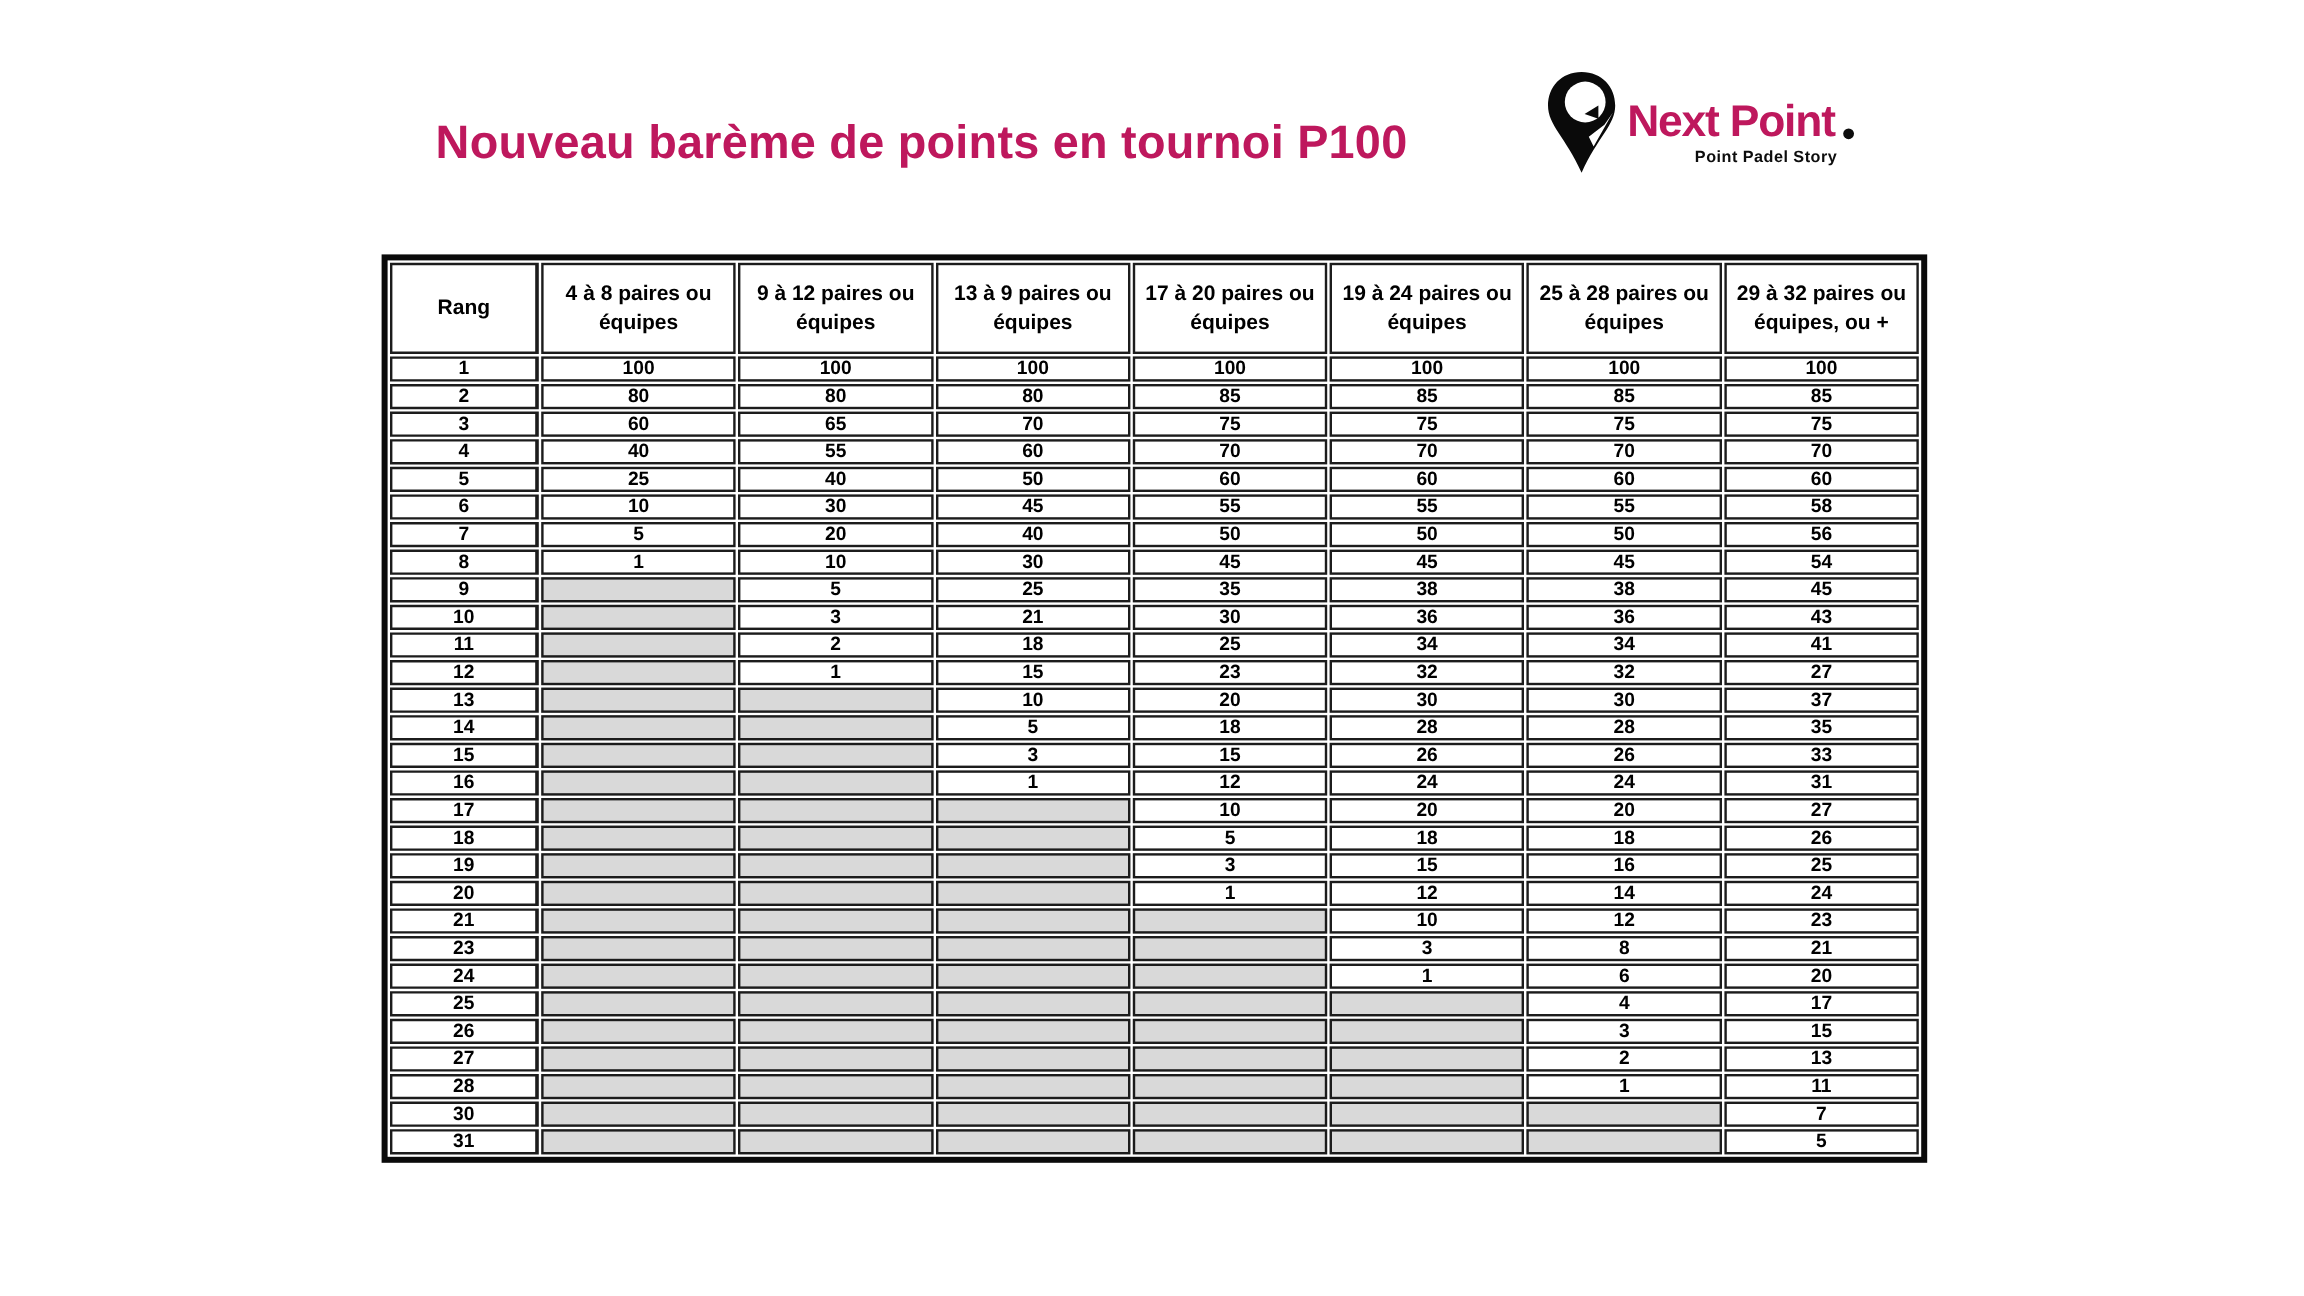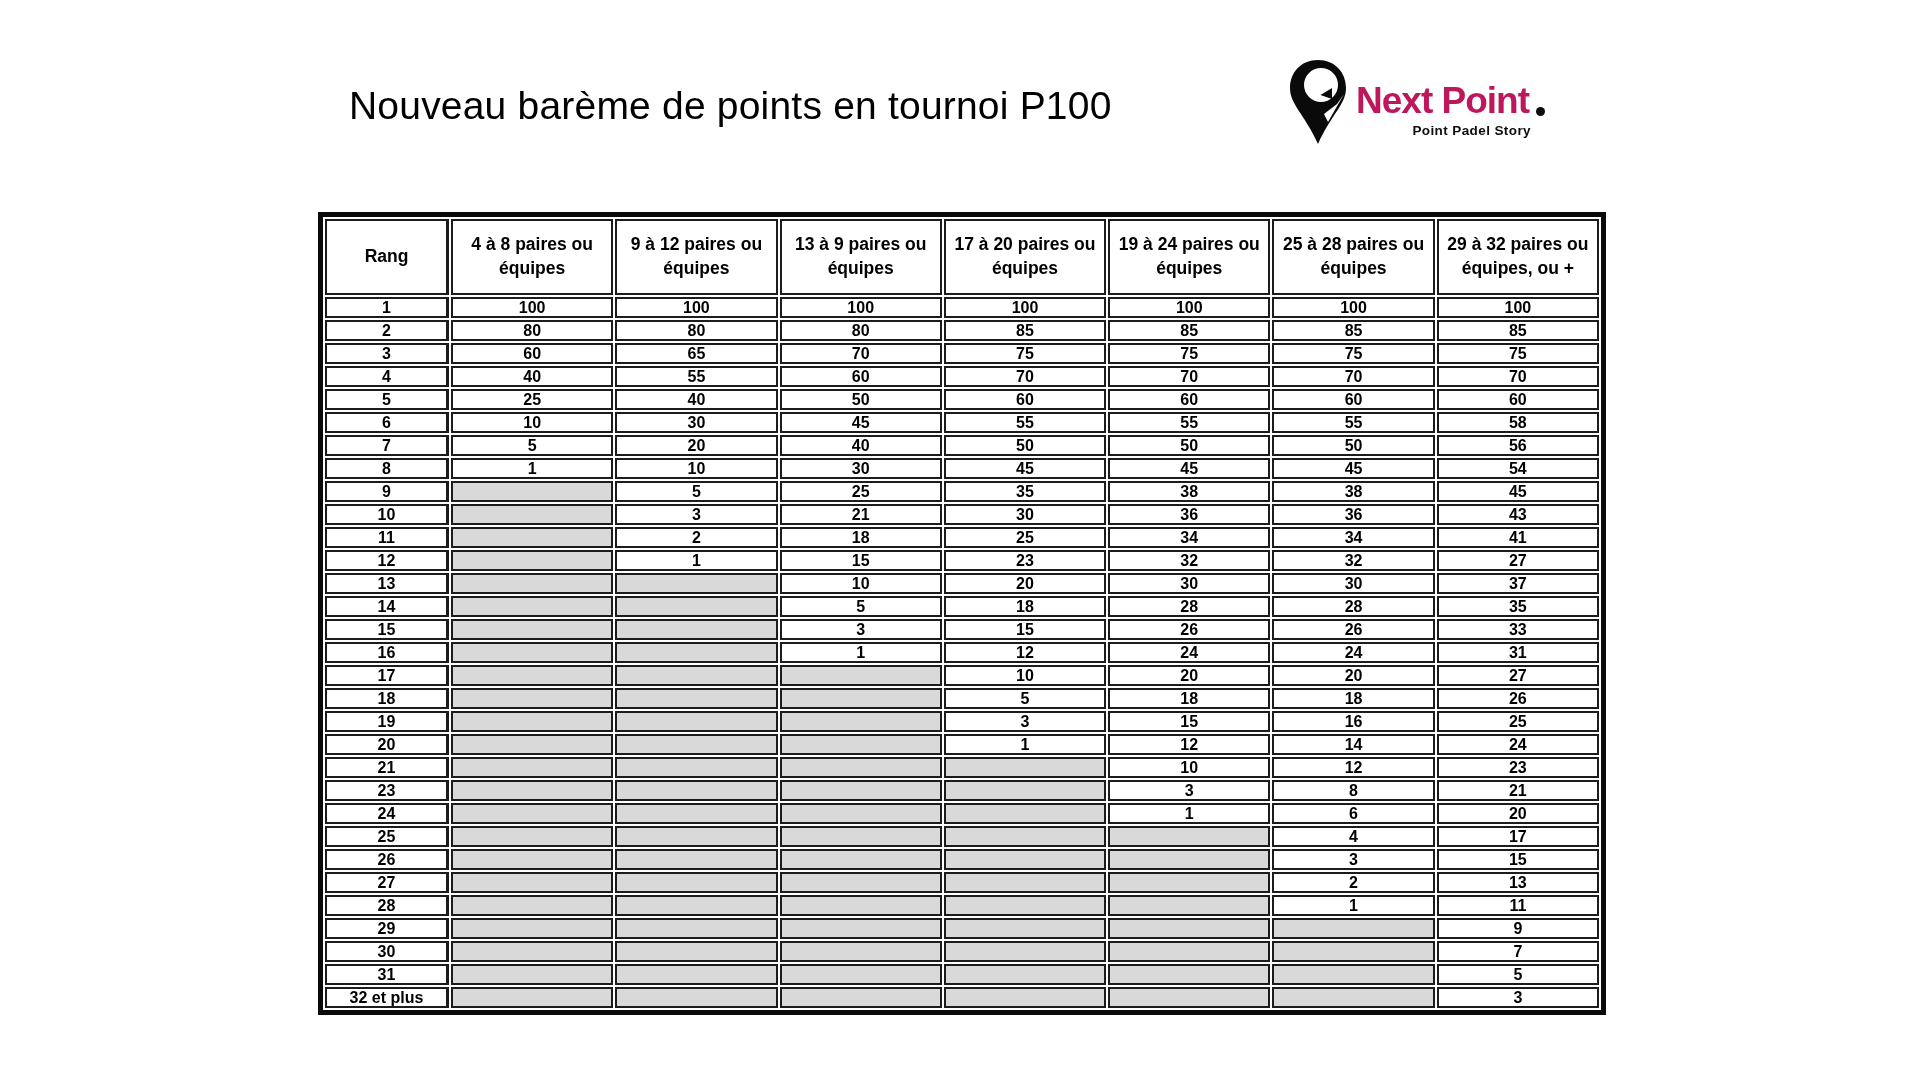--- a/index.html
+++ b/index.html
@@ -9,25 +9,25 @@
     background: #ffffff;
     font-family: "Liberation Sans", sans-serif;
     position: relative;
     color: #000;
   }
 
   
   .page-title {
     position: absolute;
     left: 345px; top: 80px;
-    margin: 4px;
+    margin: 18px;
     font-size: 39px;
-    font-weight: normal;
+    font-weight: bold;
     letter-spacing: 0.2px;
-    color: #000000;
+    color: #be185d;
     white-space: nowrap;
   }
 
   
   .logo {
     position: absolute;
     left: 1288px; top: 58px;
     display: flex;
     align-items: flex-start;
   }
@@ -408,53 +408,33 @@
         <th>28</th>
         <td class="empty"></td>
         <td class="empty"></td>
         <td class="empty"></td>
         <td class="empty"></td>
         <td class="empty"></td>
         <td>1</td>
         <td>11</td>
       </tr>
       <tr>
-        <th>29</th>
-        <td class="empty"></td>
-        <td class="empty"></td>
-        <td class="empty"></td>
-        <td class="empty"></td>
-        <td class="empty"></td>
-        <td class="empty"></td>
-        <td>9</td>
-      </tr>
-      <tr>
         <th>30</th>
         <td class="empty"></td>
         <td class="empty"></td>
         <td class="empty"></td>
         <td class="empty"></td>
         <td class="empty"></td>
         <td class="empty"></td>
         <td>7</td>
       </tr>
       <tr>
         <th>31</th>
         <td class="empty"></td>
         <td class="empty"></td>
         <td class="empty"></td>
         <td class="empty"></td>
         <td class="empty"></td>
         <td class="empty"></td>
         <td>5</td>
-      </tr>
-      <tr>
-        <th>32 et plus</th>
-        <td class="empty"></td>
-        <td class="empty"></td>
-        <td class="empty"></td>
-        <td class="empty"></td>
-        <td class="empty"></td>
-        <td class="empty"></td>
-        <td>3</td>
       </tr>
     </tbody>
 </table>
 
 </body></html>

